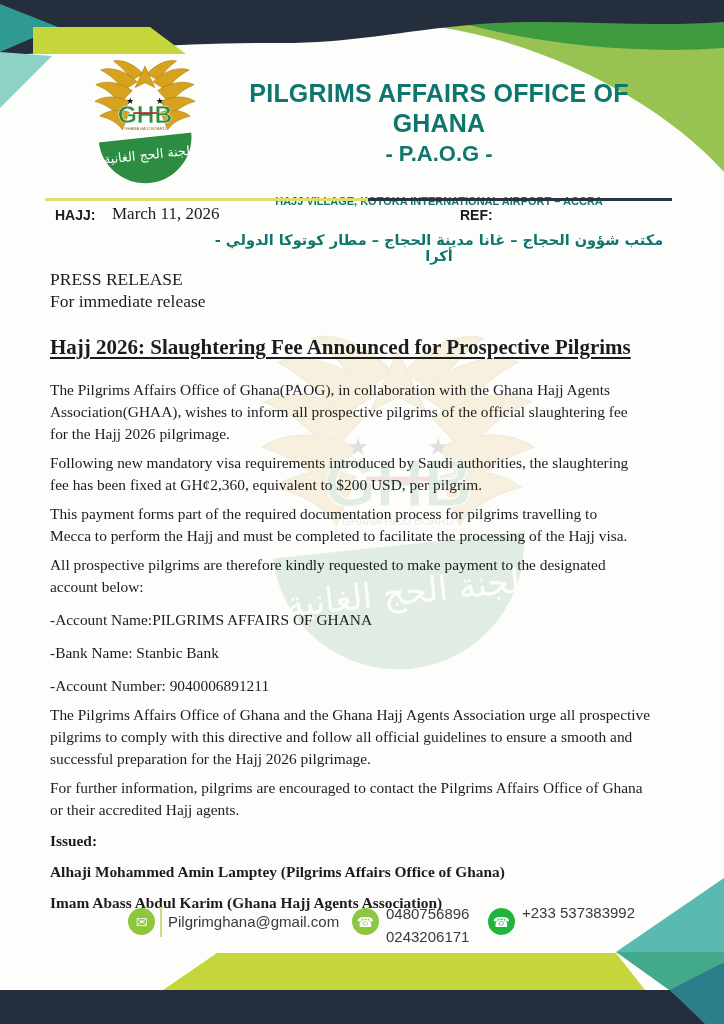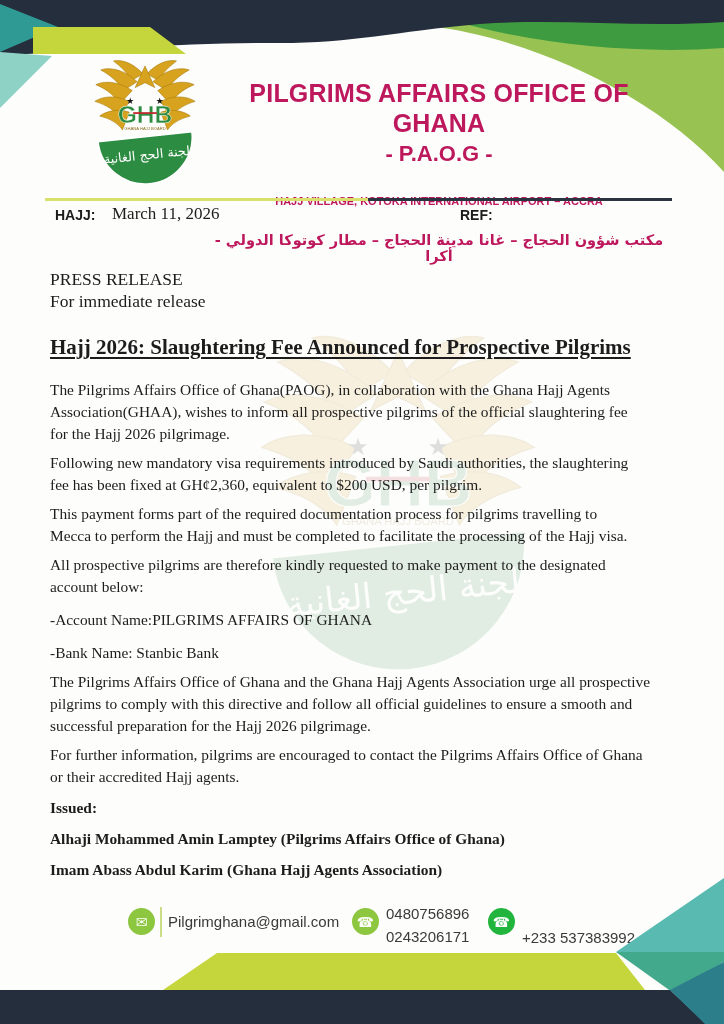--- a/index.html
+++ b/index.html
@@ -9,21 +9,21 @@
   }
   svg{display:block;}
   .abs{position:absolute;}
   
   #header-deco{top:0;left:0;}
   
   #logo{top:58px;left:86px;}
   
   #watermark{top:330px;left:238px;opacity:.13;pointer-events:none;}
   
-  .title-block{top:78px;left:200px;width:478px;text-align:center;font-family:"Liberation Sans",sans-serif;color:#be185d;}
+  .title-block{top:78px;left:200px;width:478px;text-align:center;font-family:"Liberation Sans",sans-serif;color:#0f766e;}
   .org-name{font-size:25px;font-weight:bold;letter-spacing:.2px;line-height:30px;}
   .acronym{font-size:22px;font-weight:bold;line-height:28px;margin-top:2px;}
   .address{font-size:11px;font-weight:bold;margin-top:24px;line-height:18px;}
   .address-ar{font-size:14.5px;font-weight:bold;margin-top:22px;font-family:"DejaVu Sans",sans-serif;direction:rtl;}
   
   .divider{top:198px;left:45px;width:627px;height:3px;
     background:linear-gradient(to right,#d9e06b 0 51.5%,#2a3441 51.5% 100%);}
   .date-label{top:207px;left:55px;font-family:"Liberation Sans",sans-serif;font-weight:bold;font-size:14px;}
   .date-value{top:204px;left:112px;font-size:17px;}
   .ref-label{top:207px;left:460px;font-family:"Liberation Sans",sans-serif;font-weight:bold;font-size:14px;text-align:center;}
@@ -114,39 +114,40 @@
 Association(GHAA), wishes to inform all prospective pilgrims of the official slaughtering fee
 for the Hajj 2026 pilgrimage.</div>
   <div class="para">Following new mandatory visa requirements introduced by Saudi authorities, the slaughtering
 fee has been fixed at GH¢2,360, equivalent to $200 USD, per pilgrim.</div>
   <div class="para">This payment forms part of the required documentation process for pilgrims travelling to
 Mecca to perform the Hajj and must be completed to facilitate the processing of the Hajj visa.</div>
   <div class="para">All prospective pilgrims are therefore kindly requested to make payment to the designated
 account below:</div>
   <div class="para acct">-Account Name:PILGRIMS AFFAIRS OF GHANA</div>
   <div class="para acct">-Bank Name: Stanbic Bank</div>
+  <div class="para acct">-Account Number: 9040006891211</div>
   <div class="para">The Pilgrims Affairs Office of Ghana and the Ghana Hajj Agents Association urge all prospective
 pilgrims to comply with this directive and follow all official guidelines to ensure a smooth and
 successful preparation for the Hajj 2026 pilgrimage.</div>
   <div class="para">For further information, pilgrims are encouraged to contact the Pilgrims Affairs Office of Ghana
 or their accredited Hajj agents.</div>
   <div class="issued">Issued:</div>
   <div class="sig">Alhaji Mohammed Amin Lamptey (Pilgrims Affairs Office of Ghana)</div>
   <div class="sig">Imam Abass Abdul Karim (Ghana Hajj Agents Association)</div>
 </div>
 
 <div class="abs contact">
   <div class="cicon" style="left:128px;top:6px;background:#8dc63f;">✉</div>
   <div class="csep" style="left:160px;top:5px;"></div>
   <div class="ctext" style="left:168px;top:11px;">Pilgrimghana@gmail.com</div>
   <div class="cicon" style="left:352px;top:6px;background:#8dc63f;">☎</div>
   <div class="ctext" style="left:386px;top:3px;">0480756896</div>
   <div class="ctext" style="left:386px;top:26px;">0243206171</div>
   <div class="cicon" style="left:488px;top:6px;background:#22b53e;">☎</div>
-  <div class="ctext" style="left:522px;top:27px;">+233 537383992</div>
+  <div class="ctext" style="left:522px;top:2px;">+233 537383992</div>
 </div>
 
 <svg id="footer-deco" class="abs" width="724" height="154" viewBox="0 0 724 154">
   <polygon points="616,82 724,8 724,82" fill="#58bab0"></polygon>
   <polygon points="616,82 724,82 724,92 672,122" fill="#43a98c"></polygon>
   <polygon points="217,83 616,83 645,120 163,120" fill="#c5d63c"></polygon>
   <polygon points="0,120 670,120 707,154 0,154" fill="#242e3c"></polygon>
   <polygon points="670,120 724,92 724,154 705,154" fill="#2d7e8b"></polygon>
 </svg>
 

